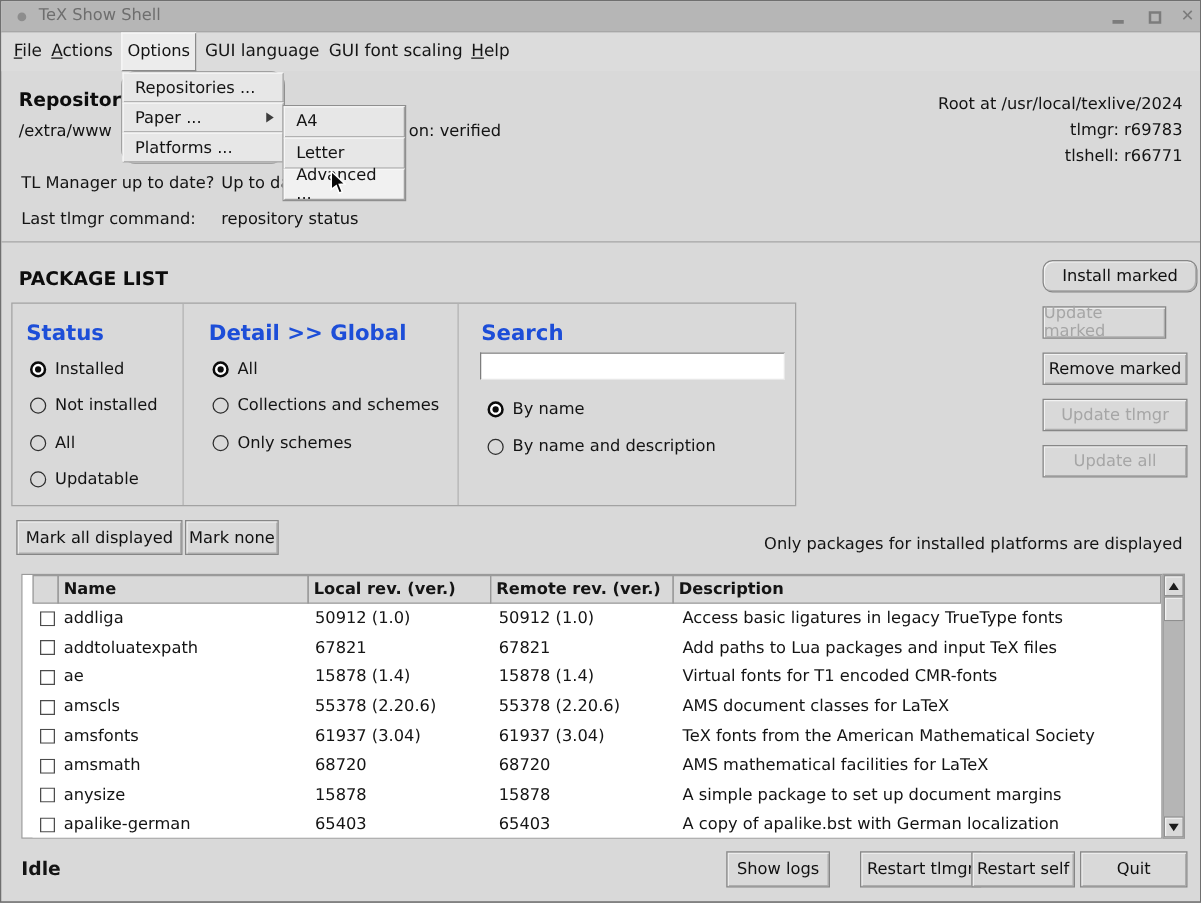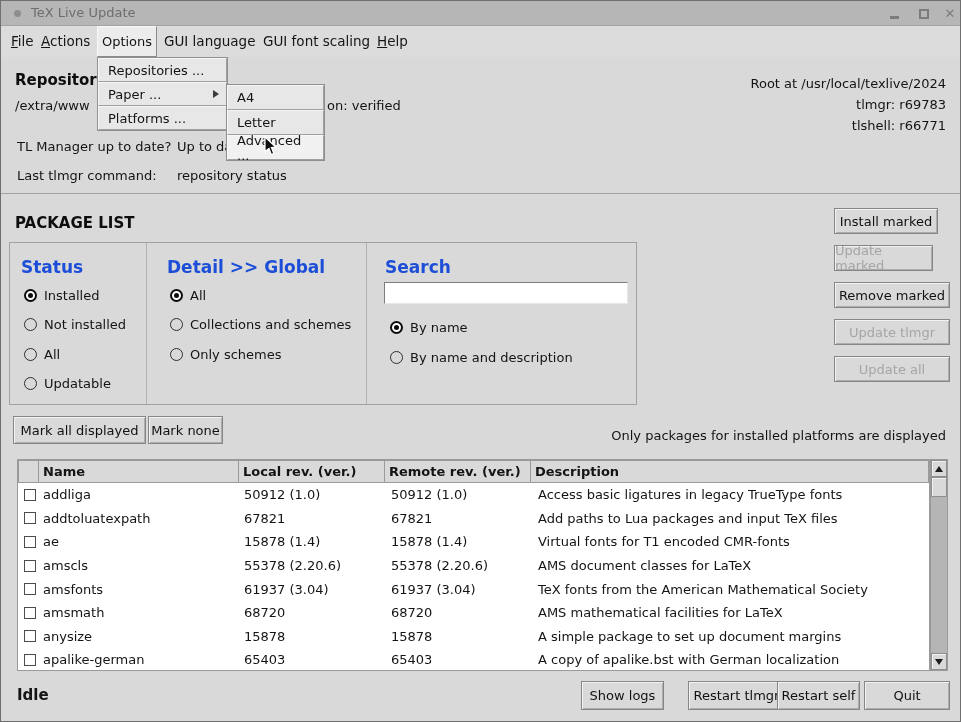--- a/index.html
+++ b/index.html
@@ -47,21 +47,21 @@
   .rb.sel::after{content:"";position:absolute;left:2px;top:2px;width:5px;height:5px;border-radius:50%;background:#0b0b0b;}
   .opt .lbl{white-space:nowrap;}
   .search-input{position:absolute;left:383px;top:281px;width:244px;height:22px;background:#fff;
     border:1px solid;border-color:#7d7d7d #e8e8e8 #e8e8e8 #7d7d7d;font-size:13px;padding:0 4px;outline:none;}
   .heading{position:absolute;font-weight:bold;font-size:15px;color:#0d0d0d;}
   .info-text{position:absolute;font-size:13px;color:#141414;white-space:nowrap;}
   .info-right{position:absolute;right:14px;text-align:right;font-size:13px;white-space:nowrap;}
   .hline{position:absolute;left:0;width:961px;height:1px;background:#a5a5a5;}
   
   .table{position:absolute;left:16px;top:458px;width:931px;height:212px;}
-  .tcontent{position:absolute;left:0;top:0;width:913px;height:212px;border:1px solid #9a9a9a;background:#fff;overflow:hidden;}
+  .tcontent{position:absolute;left:0;top:0;width:913px;height:212px;border:1px solid #9a9a9a;background:#fff;overflow:hidden;padding-left:8px;}
   .thead{display:flex;height:23px;background:#d9d9d9;}
   .th{border:1px solid #9a9a9a;margin-left:-1px;height:23px;line-height:21px;font-weight:bold;padding:0 4px;overflow:hidden;white-space:nowrap;}
   .th:first-child{margin-left:0;}
   .tr{display:flex;height:23.6px;align-items:center;background:#fff;}
   .td{padding:0 4px;overflow:hidden;white-space:nowrap;}
   .w-cb{width:21px;flex:none;}
   .w-name{width:201px;flex:none;}
   .w-rev{width:147px;flex:none;}
   .w-desc{flex:1;}
   .cbx{display:block;width:12px;height:12px;border:1px solid #4c4c4c;background:#fff;margin-left:2px;}
@@ -75,21 +75,21 @@
   
   .statusbar-text{position:absolute;left:16px;top:685px;font-weight:bold;font-size:15px;}
 </style>
 </head>
 <body>
 
 <div class="window">
 
   <div class="titlebar">
     <span class="app-icon"></span>
-    <span class="title-text">TeX Live Update</span>
+    <span class="title-text">TeX Show Shell</span>
     <div class="win-btn" style="left:881px;">
         <span class="glyph-min"></span>
       </div>
     <div class="win-btn" style="left:911px;">
         <span class="glyph-max"></span>
       </div>
     <div class="win-btn" style="left:937px;">
         <span class="glyph-close">✕</span>
       </div>
   </div>
@@ -109,21 +109,21 @@
   <div class="info-right" style="top:75px;">Root at /usr/local/texlive/2024</div>
   <div class="info-right" style="top:96px;">tlmgr: r69783</div>
   <div class="info-right" style="top:117px;">tlshell: r66771</div>
   <div class="info-text" style="left:16px;top:138px;">TL Manager up to date?</div>
   <div class="info-text" style="left:176px;top:138px;">Up to date</div>
   <div class="info-text" style="left:16px;top:167px;">Last tlmgr command:</div>
   <div class="info-text" style="left:176px;top:167px;">repository status</div>
 
   <div class="hline" style="top:192px;"></div>
 
-  <div class="menu" style="left:96px;top:56px;width:131px;">
+  <div class="menu" style="left:96px;top:56px;width:131px;border-radius:11px;">
     <div class="menu-item">
         <span>Repositories ...</span>
       </div>
     <div class="menu-item">
         <span>Paper ...</span>
         <span class="sub-arrow"></span>
       </div>
     <div class="menu-item">
         <span>Platforms ...</span>
       </div>
@@ -187,21 +187,21 @@
   <input class="search-input" type="text" value="" style="">
   <div class="opt" style="left:389px;top:319px;">
       <span class="rb sel"></span>
       <span class="lbl">By name</span>
     </div>
   <div class="opt" style="left:389px;top:349px;">
       <span class="rb"></span>
       <span class="lbl">By name and description</span>
     </div>
 
-  <div class="btn" style="left:833px;top:207px;width:104px;height:26px;">Install marked</div>
+  <div class="btn" style="left:833px;top:207px;width:124px;height:26px;border-radius:8px;">Install marked</div>
   <div class="btn disabled" style="left:833px;top:244px;width:99px;height:26px;">Update marked</div>
   <div class="btn" style="left:833px;top:281px;width:116px;height:26px;">Remove marked</div>
   <div class="btn disabled" style="left:833px;top:318px;width:116px;height:26px;">Update tlmgr</div>
   <div class="btn disabled" style="left:833px;top:355px;width:116px;height:26px;">Update all</div>
 
   <div class="btn" style="left:12px;top:415px;width:133px;height:28px;">Mark all displayed</div>
   <div class="btn" style="left:147px;top:415px;width:75px;height:28px;">Mark none</div>
   <div class="info-right" style="top:427px;">Only packages for installed platforms are displayed</div>
 
   <div class="table">

